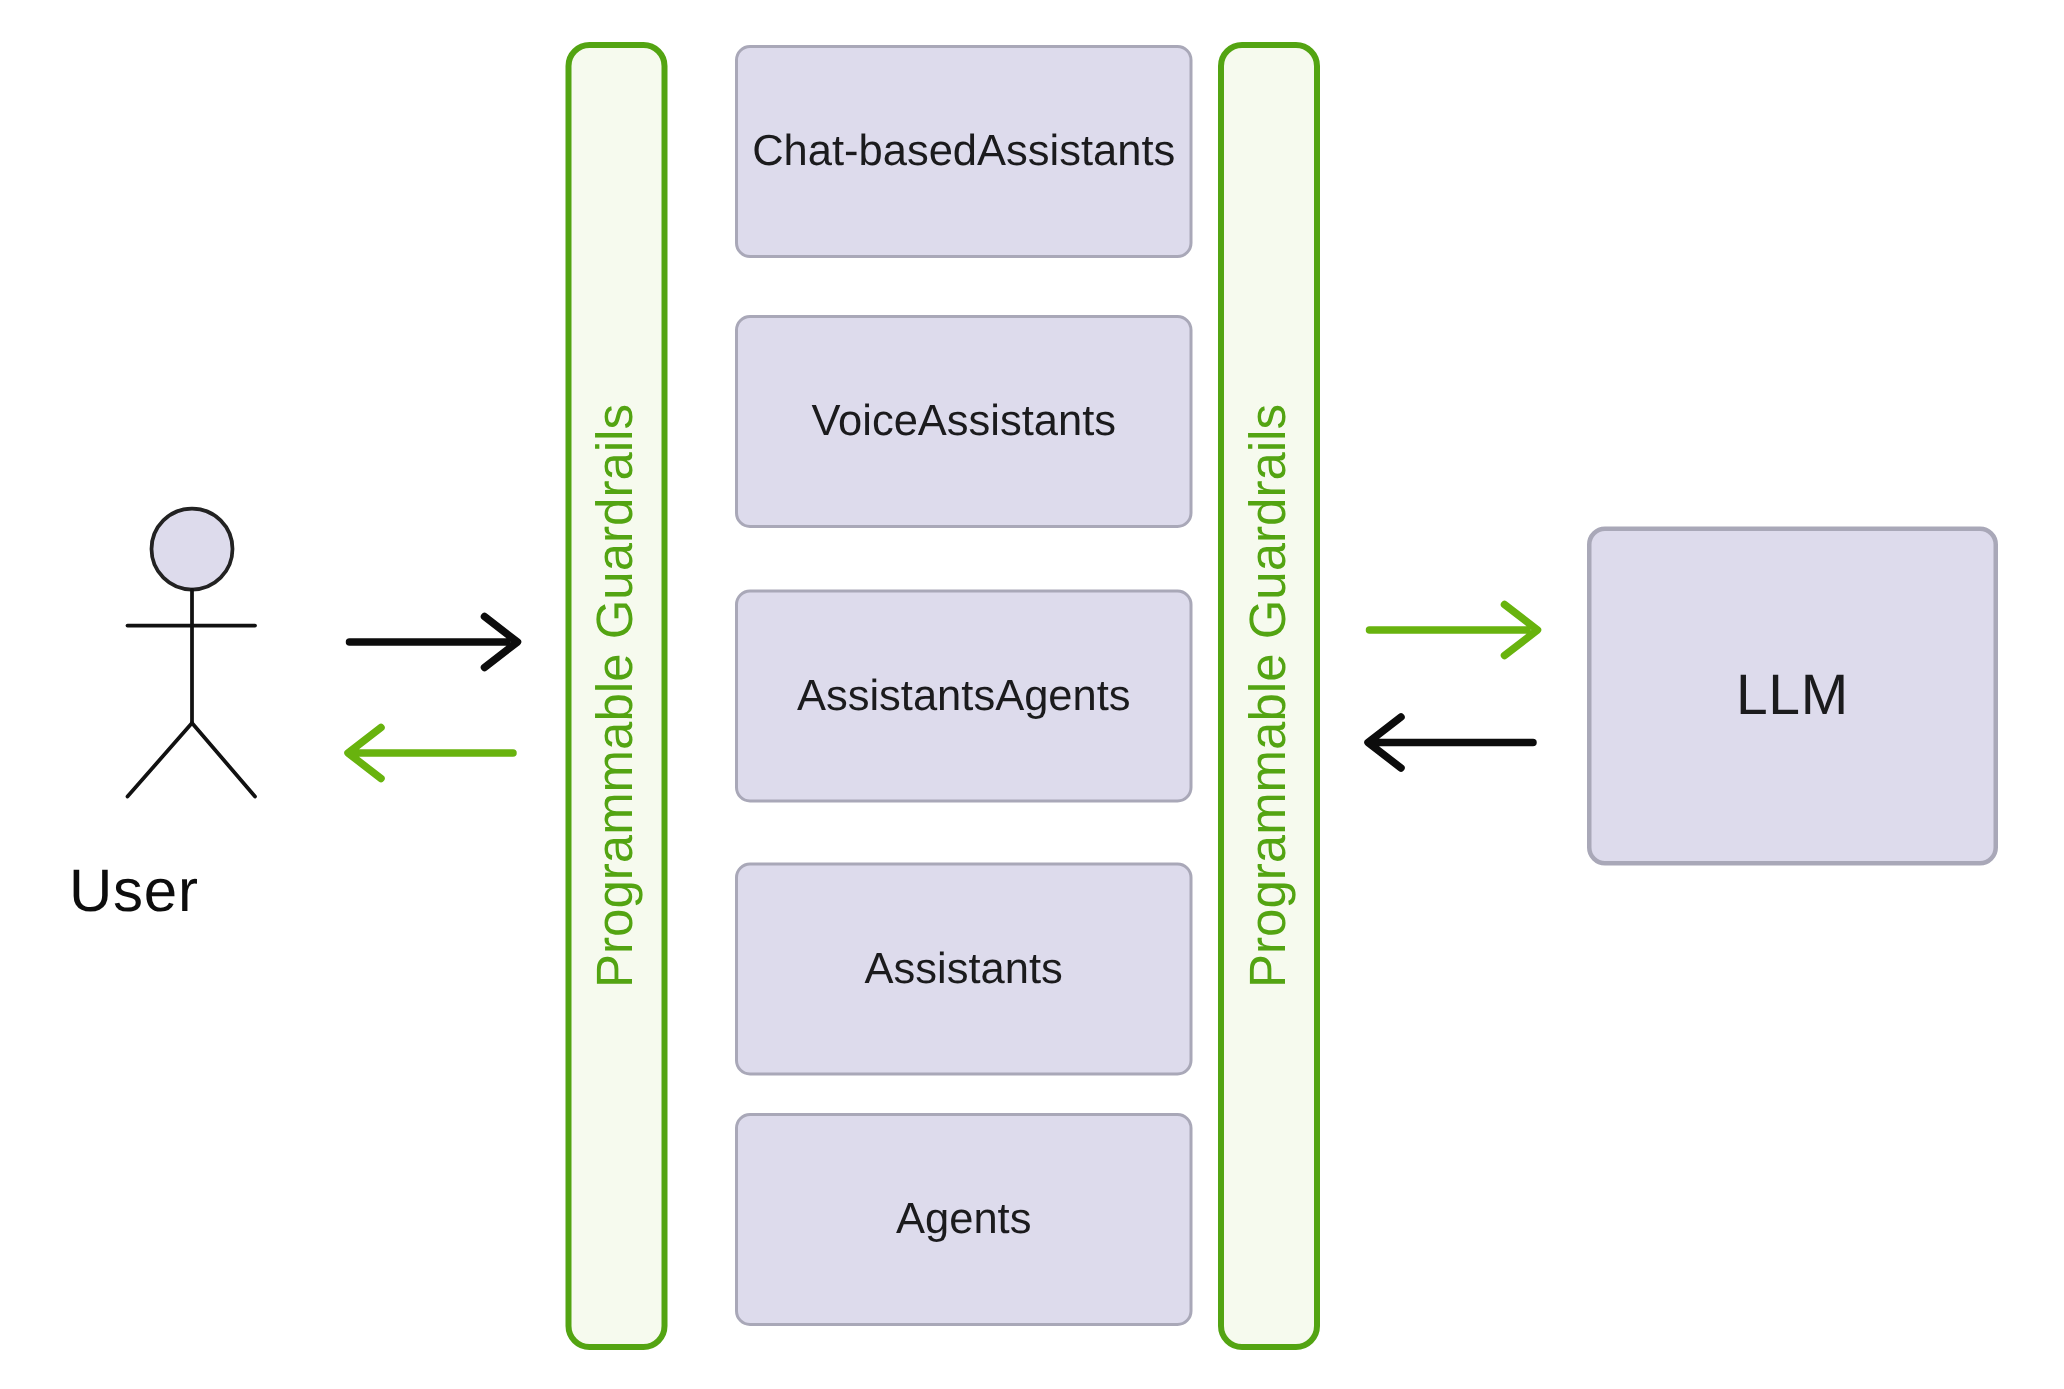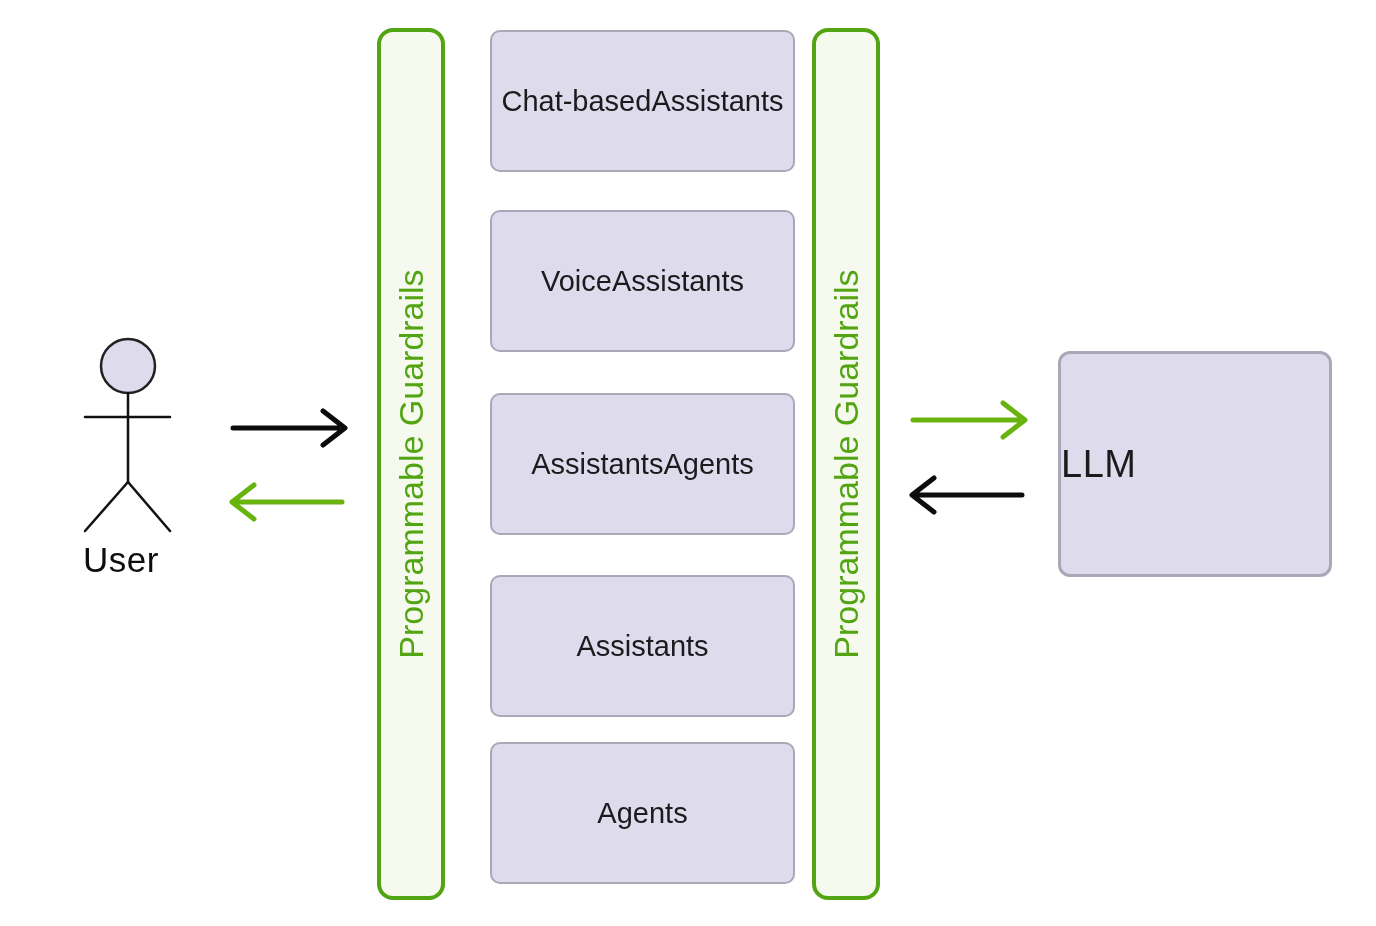--- a/index.html
+++ b/index.html
@@ -20,23 +20,23 @@
     width: 1376px;
     height: 926px;
     background: #ffffff;
     overflow: hidden;
   }
   
   .user-figure { position: absolute; left: 55px; top: 330px; }
   .user-figure .head { fill: var(--box_fill, #dddbec); stroke: #222; stroke-width: 2.5; }
   .user-figure .limb { stroke: #111; stroke-width: 2.5; fill: none; stroke-linecap: round; }
   .user-label {
-    position: absolute; left: 46px; top: 540px; width: 150px;
-    text-align: center;
-    font-size: 35px; font-weight: 500; color: #0d0d0d;
+    position: absolute; left: 46px; top: 572px; width: 150px;
+    text-align: left;
+    font-size: 40px; font-weight: 500; color: #0d0d0d;
     letter-spacing: 0.5px;
   }
   
   .arrow { position: absolute; }
   .arrow path, .arrow line, .arrow polyline {
     fill: none; stroke-width: 5; stroke-linecap: round; stroke-linejoin: round;
   }
   .arrow.black path { stroke: #0c0c0c; }
   .arrow.green path { stroke: var(--green_arrow, #68b30e); }
   
@@ -69,21 +69,21 @@
     font-size: 29px; line-height: 1.38; color: var(--ink, #1b1b1d);
   }
   .app-box span { display: block; }
   
   .llm-box {
     position: absolute;
     left: 1058px; top: 351px; width: 274px; height: 226px;
     background: var(--box_fill, #dddbec);
     border: 3px solid var(--box_border, #a9a8b8);
     border-radius: 12px;
-    display: flex; align-items: center; justify-content: flex-start;
+    display: flex; align-items: center; justify-content: center;
     font-size: 38px; color: var(--ink, #1b1b1d);
     letter-spacing: 0.5px;
   }
 </style>
 </head>
 <body>
 
 <div class="canvas">
 
   <svg class="user-figure" width="150" height="215" viewBox="0 0 150 215">

